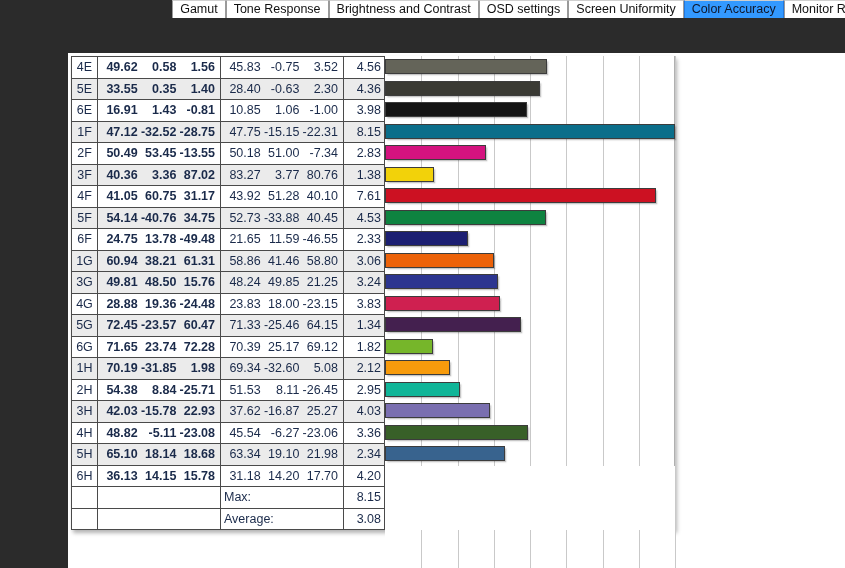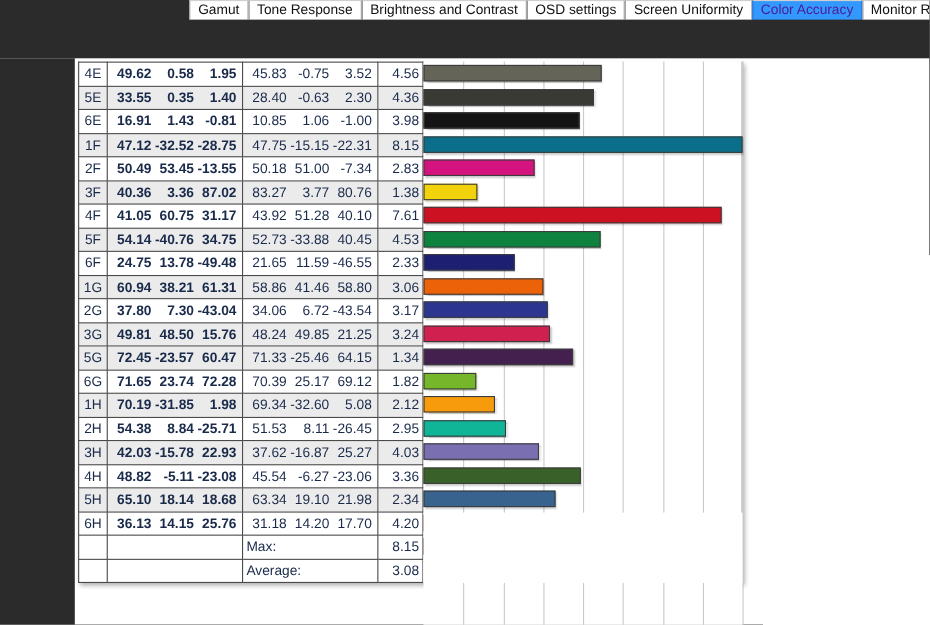--- a/index.html
+++ b/index.html
@@ -40,21 +40,21 @@
     background: #ffffff;
     border-left: 1px solid #9a9a9a;
     border-right: 1px solid #9a9a9a;
     border-top: 1px solid #cfcfcf;
     white-space: nowrap;
     letter-spacing: 0px;
   }
   .tab:first-child { border-left: 1px solid #9a9a9a; }
   .tab.selected {
     background: #3399ff;
-    color: #4c1d95;
+    color: #0f172a;
     border-left-color: #2277dd;
     border-right-color: #2277dd;
   }
 
   
   #darkband {
     position: absolute;
     left: 0; top: 18px;
     width: 845px;
     height: 35px;
@@ -202,21 +202,21 @@
     <div id="report-inner">
 
       <table class="grid">
         <tbody id="tbody">
             <tr>
               <td class="c-patch">4E</td>
               <td class="c-meas">
                 <div class="triple">
                   <span>49.62</span>
                   <span>0.58</span>
-                  <span>1.95</span>
+                  <span>1.56</span>
                 </div>
               </td>
               <td class="c-targ">
                 <div class="triple">
                   <span>45.83</span>
                   <span>-0.75</span>
                   <span>3.52</span>
                 </div>
               </td>
               <td class="c-de">4.56</td>
@@ -376,56 +376,56 @@
               </td>
               <td class="c-targ">
                 <div class="triple">
                   <span>58.86</span>
                   <span>41.46</span>
                   <span>58.80</span>
                 </div>
               </td>
               <td class="c-de">3.06</td>
             </tr>
-            <tr>
-              <td class="c-patch">2G</td>
-              <td class="c-meas">
-                <div class="triple">
-                  <span>37.80</span>
-                  <span>7.30</span>
-                  <span>-43.04</span>
-                </div>
-              </td>
-              <td class="c-targ">
-                <div class="triple">
-                  <span>34.06</span>
-                  <span>6.72</span>
-                  <span>-43.54</span>
-                </div>
-              </td>
-              <td class="c-de">3.17</td>
-            </tr>
             <tr class="alt">
               <td class="c-patch">3G</td>
               <td class="c-meas">
                 <div class="triple">
                   <span>49.81</span>
                   <span>48.50</span>
                   <span>15.76</span>
                 </div>
               </td>
               <td class="c-targ">
                 <div class="triple">
                   <span>48.24</span>
                   <span>49.85</span>
                   <span>21.25</span>
                 </div>
               </td>
               <td class="c-de">3.24</td>
             </tr>
+            <tr>
+              <td class="c-patch">4G</td>
+              <td class="c-meas">
+                <div class="triple">
+                  <span>28.88</span>
+                  <span>19.36</span>
+                  <span>-24.48</span>
+                </div>
+              </td>
+              <td class="c-targ">
+                <div class="triple">
+                  <span>23.83</span>
+                  <span>18.00</span>
+                  <span>-23.15</span>
+                </div>
+              </td>
+              <td class="c-de">3.83</td>
+            </tr>
             <tr class="alt">
               <td class="c-patch">5G</td>
               <td class="c-meas">
                 <div class="triple">
                   <span>72.45</span>
                   <span>-23.57</span>
                   <span>60.47</span>
                 </div>
               </td>
               <td class="c-targ">
@@ -544,21 +544,21 @@
                 </div>
               </td>
               <td class="c-de">2.34</td>
             </tr>
             <tr>
               <td class="c-patch">6H</td>
               <td class="c-meas">
                 <div class="triple">
                   <span>36.13</span>
                   <span>14.15</span>
-                  <span>25.76</span>
+                  <span>15.78</span>
                 </div>
               </td>
               <td class="c-targ">
                 <div class="triple">
                   <span>31.18</span>
                   <span>14.20</span>
                   <span>17.70</span>
                 </div>
               </td>
               <td class="c-de">4.20</td>

